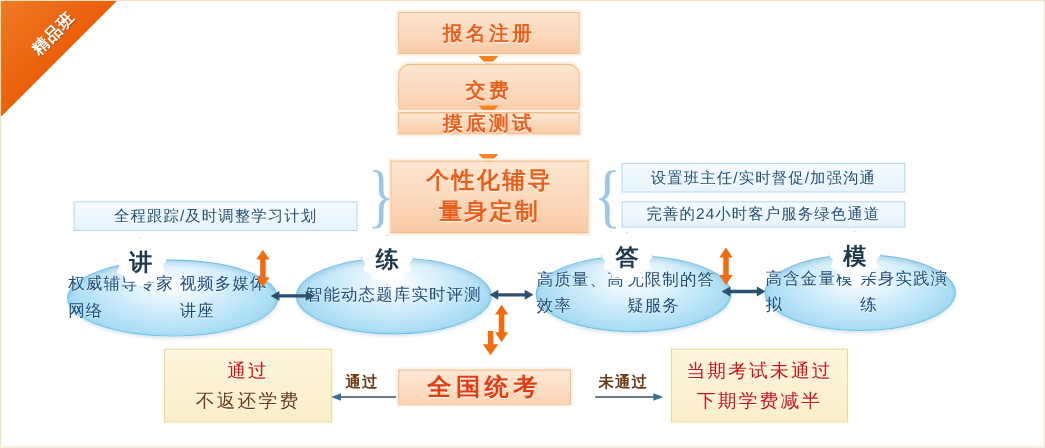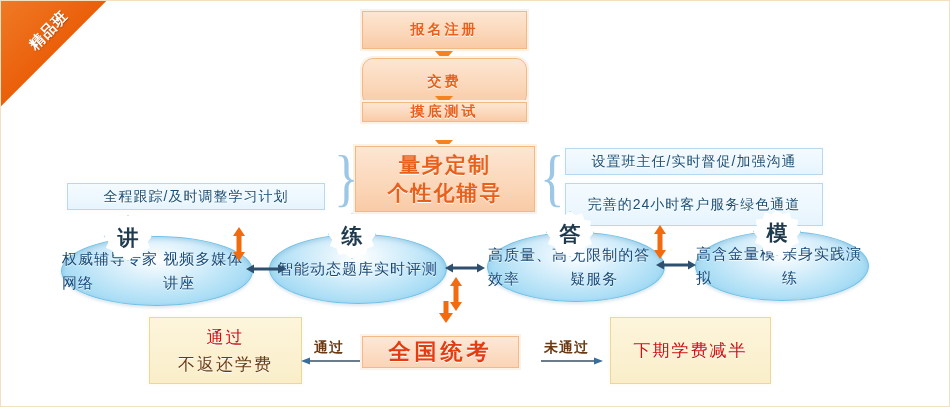--- a/index.html
+++ b/index.html
@@ -47,21 +47,21 @@
 
   
   .obox{
     position:absolute;
     box-sizing:border-box;
     background:linear-gradient(180deg,#fde6d2 0%,#fbd8bb 55%,#f9cba6 100%);
     border:1px solid #f3b983;
     box-shadow:0 0 0 2px #fdf1e6, 0 1px 2px rgba(180,120,70,.25);
     display:flex;align-items:center;justify-content:center;
     color:#e8601c;
-    font-size:14px;font-weight:bold;
+    font-size:18px;font-weight:bold;
     letter-spacing:3px;
     text-shadow:0 1px 0 #fff;
   }
   .obox.big{font-size:21px;line-height:28px;letter-spacing:2px;flex-direction:column;}
 
   
   .tri-down{
     position:absolute;width:0;height:0;
     border-left:9px solid transparent;
     border-right:9px solid transparent;
@@ -176,35 +176,35 @@
     <span>交费</span>
   </div>
   <div class="tri-down" style="left:434px;top:95px;"></div>
 
   <div class="obox" style="left:361px;top:101px;width:165px;height:20px;">
     <span>摸底测试</span>
   </div>
   <div class="tri-down" style="left:434px;top:139px;"></div>
 
   <div class="obox big" style="left:354px;top:145px;width:180px;height:66px;">
+    <span>个性化辅导</span>
     <span>量身定制</span>
-    <span>个性化辅导</span>
   </div>
 
   <div class="brace" style="left:330px;top:145px;">}</div>
   <div class="brace" style="left:536px;top:145px;">{</div>
 
   <div class="bbox" style="left:66px;top:182px;width:258px;height:27px;">
     <span>全程跟踪/及时调整学习计划</span>
   </div>
 
   <div class="bbox" style="left:564px;top:147px;width:258px;height:27px;">
     <span>设置班主任/实时督促/加强沟通</span>
   </div>
-  <div class="bbox" style="left:564px;top:182px;width:258px;height:43px;">
+  <div class="bbox" style="left:564px;top:182px;width:258px;height:24px;">
     <span>完善的24小时客户服务绿色通道</span>
   </div>
 
   <div class="badge" style="left:103px;top:214px;">
     <span class="badge-in">讲</span>
   </div>
   <div class="ell" style="left:60px;top:235px;width:190px;height:68px;">
     <span>权威辅导专家网络</span>
     <span class="l2">视频多媒体讲座</span>
   </div>
@@ -273,16 +273,17 @@
     <span>全国统考</span>
   </div>
 
   <div class="flowlabel" style="left:543px;top:338px;">未通过</div>
   <svg class="hline" style="left:540px;top:355px;width:62px;height:10px;" viewBox="0 0 62 10">
     <path d="M0 5 L54 5" stroke="#3a4f63" stroke-width="1.4" fill="none"></path>
     <path d="M62 5 L53 1.6 L53 8.4 Z" fill="#3a6e9a"></path>
   </svg>
 
   <div class="cbox" style="left:609px;top:316px;width:161px;height:67px;">
+    <span class="cred">当期考试未通过</span>
     <span class="cred">下期学费减半</span>
   </div>
 
 </div>
 
 </body></html>

